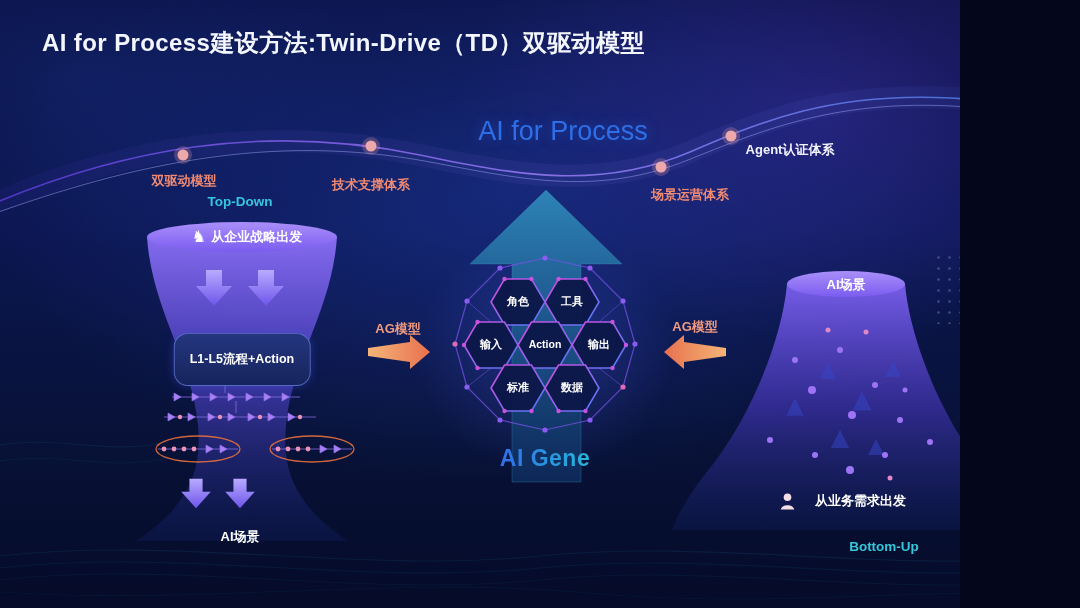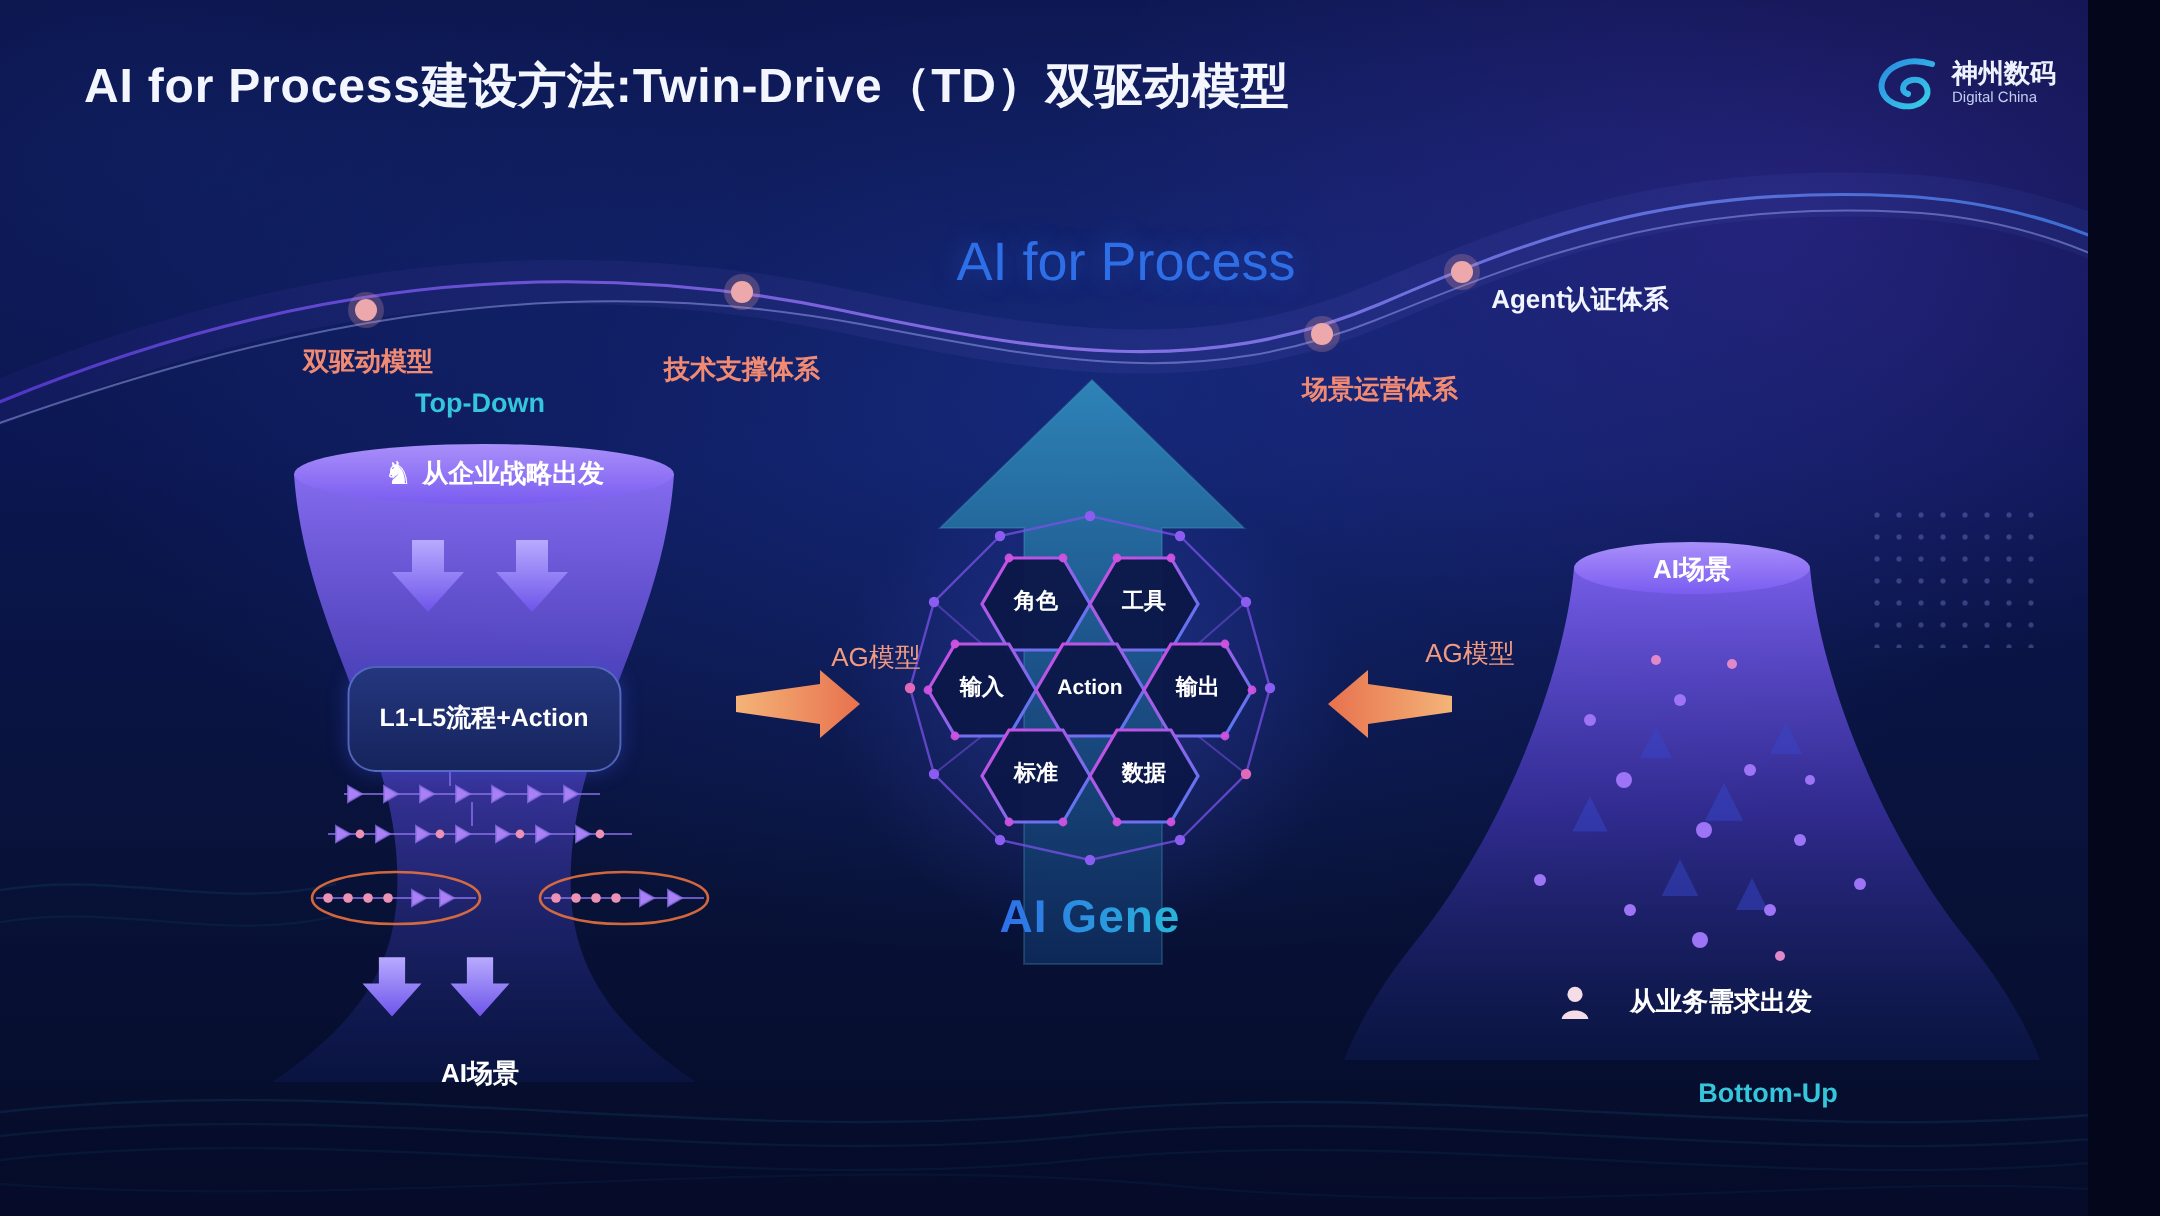--- a/index.html
+++ b/index.html
@@ -1,16 +1,16 @@
 <!DOCTYPE html>
 <html><head>
 <meta charset="utf-8">
 <style>
   html,body{margin:0;padding:0;background:#04071c;}
-  .slide{position:relative;width:1044px;height:608px;overflow:hidden;
+  .slide{position:relative;width:960px;height:608px;overflow:hidden;
     font-family:"Liberation Sans","DejaVu Sans",sans-serif;
     background:
       radial-gradient(820px 460px at 52% 32%, rgba(38,70,190,.38), rgba(38,70,190,0) 62%),
       radial-gradient(620px 380px at 86% 18%, rgba(96,58,215,.30), rgba(96,58,215,0) 60%),
       radial-gradient(500px 300px at 8% 12%, rgba(30,60,160,.25), rgba(30,60,160,0) 60%),
       linear-gradient(180deg,#0a1244 0%,#0b1650 38%,#081238 72%,#050b28 100%);}
   .gfx{position:absolute;inset:0;z-index:1;}
   .txt{position:absolute;z-index:3;font-family:"Liberation Sans","DejaVu Sans",sans-serif;}
   .ctr{transform:translateX(-50%);white-space:nowrap;}
   .title{left:42px;top:27px;font-size:24px;font-weight:700;color:#f4f6ff;letter-spacing:.4px;}
@@ -21,21 +21,21 @@
   .node.white{color:#f2f4ff;}
   .center-title{left:563px;top:116px;font-size:27px;font-weight:400;color:#2e6fe8;text-shadow:0 0 14px rgba(46,111,232,.45);}
   .topdown{left:240px;top:194px;font-size:13.5px;font-weight:700;color:#36c6dc;}
   .bottomup{left:884px;top:539px;font-size:13.5px;font-weight:700;color:#36c6dc;}
   .strategy{left:247px;top:228px;display:flex;align-items:center;gap:5px;}
   .knight{font-family:"DejaVu Sans",sans-serif;font-size:16px;color:#fff;line-height:18px;}
   .wlabel{font-size:13px;font-weight:700;color:#fff;white-space:nowrap;}
   .pill{left:242px;top:333px;background:linear-gradient(180deg,#24367e,#16245c);
     border:1px solid rgba(130,150,255,.55);border-radius:14px;padding:17px 15px;
     font-size:12.5px;font-weight:700;color:#fff;box-shadow:0 0 10px rgba(60,80,220,.4);}
-  .agl{font-size:13px;font-weight:400;color:#f09a80;margin-left:40px;}
+  .agl{font-size:13px;font-weight:700;color:#f09a80;}
   .gene{left:545px;top:445px;font-size:23px;font-weight:800;letter-spacing:.5px;
     background:linear-gradient(90deg,#2f6fe8,#27b6d8);-webkit-background-clip:text;background-clip:text;color:transparent;}
   .hexlab{font-size:11px;font-weight:700;color:#fff;line-height:13px;}
   .hexlab.sm{font-size:10.5px;}
   .dotgrid{position:absolute;left:933px;top:252px;width:88px;height:72px;z-index:1;opacity:.32;
     background-image:radial-gradient(rgba(160,170,255,.9) 1px, rgba(0,0,0,0) 1.6px);background-size:11px 11px;}
   .need{left:843px;top:492px;display:flex;align-items:center;gap:20px;}
 </style>
 </head>
 <body>
@@ -267,35 +267,20 @@
           <circle cx="477.5" cy="368" r="2.2"></circle>
           <circle cx="612.5" cy="368" r="2.2"></circle>
       </g>
     </g>
   </svg>
 
   <div class="dotgrid"></div>
 
   <div class="txt title">AI for Process建设方法:Twin-Drive（TD）双驱动模型</div>
 
-  <div class="logo">
-    <svg width="34" height="30" viewBox="0 0 34 30">
-      <defs>
-        <linearGradient id="lgLogo" x1="0" y1="0" x2="1" y2="1">
-          <stop offset="0" stop-color="#2a8ae0"></stop>
-            <stop offset="1" stop-color="#38d0e8"></stop>
-        </linearGradient>
-      </defs>
-      <path d="M30,6 C14,1 3,11 5,19 C7,27 20,30 26,24 C30,20 27,13 20,14 C15,15 14,20 18,21" fill="none" stroke="url(#lgLogo)" stroke-width="3" stroke-linecap="round"></path>
-    </svg>
-    <div>
-      <div class="logo-name">神州数码</div>
-      <div class="logo-sub">Digital China</div>
-    </div>
-  </div>
 
   <div class="txt node ctr" style="left:184px;top:172px;">双驱动模型</div>
   <div class="txt node ctr" style="left:371px;top:176px;">技术支撑体系</div>
   <div class="txt node ctr" style="left:690px;top:186px;">场景运营体系</div>
   <div class="txt node white ctr" style="left:790px;top:141px;">Agent认证体系</div>
 
   <div class="txt center-title ctr">AI for Process</div>
 
   <div class="txt topdown ctr">Top-Down</div>
 

